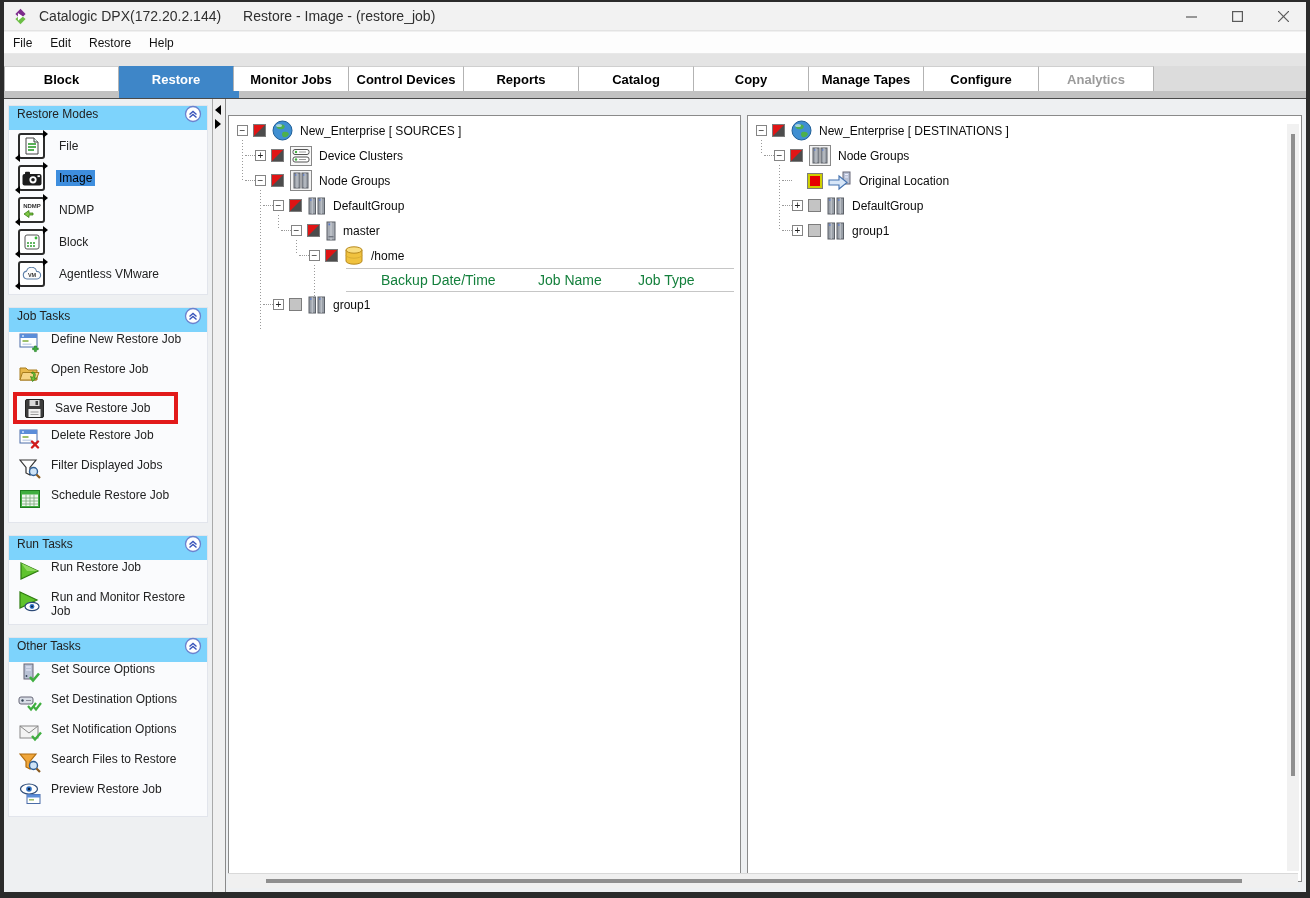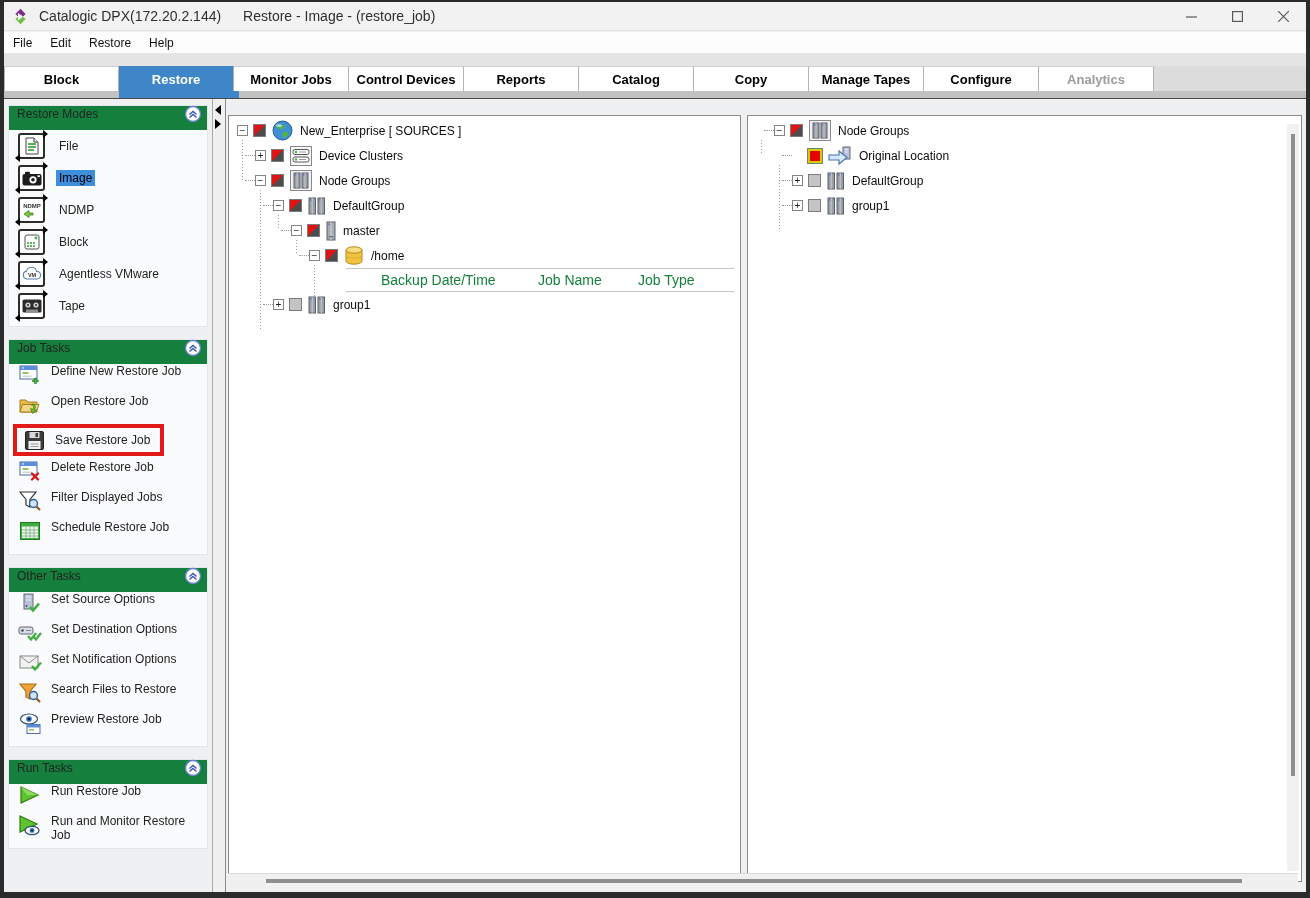--- a/index.html
+++ b/index.html
@@ -32,36 +32,36 @@
   .tab.disabled { color:#9b9b9b; text-shadow:0 1px 0 #ffffff; }
   .tabstrip { position:absolute; left:0; top:89px; right:0; height:7px; background:#c2c2c2; }
   .tabstrip .active-seg { position:absolute; left:115px; width:120px; top:0; height:7px; background:#3e86c8; }
 
   
   .content { position:absolute; left:0; top:96px; right:0; bottom:0; background:#eef0f2; border-top:1px solid #4a4a4a; }
 
   
   .sidebar { position:absolute; left:2px; top:6px; width:204px; }
   .section { background:#fafbfd; border:1px solid #e2e5ec; margin:0 2px 12px 2px; padding-bottom:4px; }
-  .sec-header { height:24px; background:#15803d; display:flex; align-items:center; padding:0 5px 8px 8px; }
+  .sec-header { height:24px; background:#7dd3fc; display:flex; align-items:center; padding:0 5px 8px 8px; }
   .sec-title { flex:1; font-size:12px; color:#222; }
   .collapse-btn { width:18px; height:18px; flex:none; }
   .mode-item { display:flex; align-items:center; height:32px; padding-left:9px; }
   .mode-iconbox { position:relative; width:27px; height:26px; background:#fff; border:2px solid #2c2c2c;
                   border-radius:3px; margin-right:11px; display:flex; align-items:center; justify-content:center; flex:none; }
   .mode-iconbox::before { content:""; position:absolute; top:-5px; right:-5px;
        border-top:4px solid transparent; border-bottom:4px solid transparent; border-left:5px solid #000; }
   .mode-iconbox::after { content:""; position:absolute; bottom:-5px; left:-5px;
        border-top:4px solid transparent; border-bottom:4px solid transparent; border-right:5px solid #000; }
   .mode-label { font-size:12px; color:#222; padding:1px 3px; }
   .mode-label.selected { background:#3e8ede; color:#000; }
   .task-item { display:flex; align-items:flex-start; height:30px; padding-left:9px; }
   .task-icon { width:24px; height:22px; margin-right:9px; flex:none; display:flex; align-items:center; justify-content:center; }
   .task-label { font-size:12px; color:#222; }
-  .save-wrap { display:flex; align-items:center; border:4px solid #e21a1a; padding:1px 10px 1px 5px; margin-left:4px; }
+  .save-wrap { display:flex; align-items:center; border:4px solid #e21a1a; padding:1px 24px 1px 5px; margin-left:4px; }
   .task-item.save-row { padding-left:0; height:36px; }
 
   
   .splitter { position:absolute; left:208px; top:0; width:14px; bottom:0; background:#f0f0f0;
               border-left:1px solid #a9a9a9; border-right:1px solid #8a8a8a; }
   .spl-arrows { position:absolute; top:6px; left:2px; }
   .tri-left { width:0; height:0; border-top:5px solid transparent; border-bottom:5px solid transparent;
               border-right:6px solid #000; margin-bottom:4px; }
   .tri-right { width:0; height:0; border-top:5px solid transparent; border-bottom:5px solid transparent;
                border-left:6px solid #000; }
@@ -229,33 +229,20 @@
         </div>
         <div class="mode-item">
           <span class="mode-iconbox">
             <svg width="20" height="14" viewBox="0 0 20 14">
                 <path d="M5 12 a4 4 0 0 1 -0.5 -7.9 A5.2 5.2 0 0 1 14.6 4.4 A3.6 3.6 0 0 1 15 12 Z" fill="#fdfdfd" stroke="#5b7ea8" stroke-width="1.1"></path>
                 <text x="10" y="10" font-size="5.5" font-weight="bold" fill="#333" text-anchor="middle" font-family="Liberation Sans,sans-serif">VM</text>
               </svg>
           </span>
           <span class="mode-label">Agentless VMware</span>
         </div>
-        <div class="mode-item">
-          <span class="mode-iconbox">
-            <svg width="20" height="14" viewBox="0 0 20 14">
-                <rect x="0.5" y="0.5" width="19" height="13" rx="1.5" fill="#2b2b2b"></rect>
-                <circle cx="6" cy="6" r="2.6" fill="#cfcfcf"></circle>
-                <circle cx="14" cy="6" r="2.6" fill="#cfcfcf"></circle>
-                <circle cx="6" cy="6" r="1" fill="#2b2b2b"></circle>
-                <circle cx="14" cy="6" r="1" fill="#2b2b2b"></circle>
-                <rect x="4" y="10.5" width="12" height="2.5" fill="#8f8f8f"></rect>
-              </svg>
-          </span>
-          <span class="mode-label">Tape</span>
-        </div>
       </div>
 
       <div class="section">
         <div class="sec-header">
           <span class="sec-title">Job Tasks</span>
           <svg class="collapse-btn" viewBox="0 0 18 18">
             <circle cx="9" cy="9" r="7.5" fill="#fff" stroke="#6b82cf" stroke-width="1.3"></circle>
             <path d="M5.5 9.5 L9 6.5 L12.5 9.5" fill="none" stroke="#3a55bb" stroke-width="1.4"></path>
             <path d="M5.5 12.5 L9 9.5 L12.5 12.5" fill="none" stroke="#3a55bb" stroke-width="1.4"></path>
           </svg>
@@ -338,20 +325,51 @@
                   <line x1="14" y1="4.5" x2="14" y2="16"></line>
                 </g>
               </svg>
           </span>
           <span class="task-label">Schedule Restore Job</span>
         </div>
       </div>
 
       <div class="section">
         <div class="sec-header">
+          <span class="sec-title">Run Tasks</span>
+          <svg class="collapse-btn" viewBox="0 0 18 18">
+            <circle cx="9" cy="9" r="7.5" fill="#fff" stroke="#6b82cf" stroke-width="1.3"></circle>
+            <path d="M5.5 9.5 L9 6.5 L12.5 9.5" fill="none" stroke="#3a55bb" stroke-width="1.4"></path>
+            <path d="M5.5 12.5 L9 9.5 L12.5 12.5" fill="none" stroke="#3a55bb" stroke-width="1.4"></path>
+          </svg>
+        </div>
+        <div class="task-item">
+          <span class="task-icon">
+            <svg width="22" height="20" viewBox="0 0 22 20">
+                <path d="M2 2 L19 10 L2 18 Z" fill="#5fc32d" stroke="#2e7d0f" stroke-width="1.2"></path>
+                <path d="M2 2 L19 10 L8 10 Z" fill="#8ed95f"></path>
+              </svg>
+          </span>
+          <span class="task-label">Run Restore Job</span>
+        </div>
+        <div class="task-item">
+          <span class="task-icon">
+            <svg width="24" height="21" viewBox="0 0 24 21">
+                <path d="M2 1 L19 9 L2 17 Z" fill="#5fc32d" stroke="#2e7d0f" stroke-width="1.2"></path>
+                <ellipse cx="14" cy="15.5" rx="7" ry="4.2" fill="#fdfdfd" stroke="#2c4a77" stroke-width="1.2"></ellipse>
+                <circle cx="14" cy="15.5" r="2.4" fill="#2d6fc1"></circle>
+                <circle cx="14" cy="15.5" r="1" fill="#0b1e3a"></circle>
+              </svg>
+          </span>
+          <span class="task-label">Run and Monitor Restore Job</span>
+        </div>
+      </div>
+
+      <div class="section">
+        <div class="sec-header">
           <span class="sec-title">Other Tasks</span>
           <svg class="collapse-btn" viewBox="0 0 18 18">
             <circle cx="9" cy="9" r="7.5" fill="#fff" stroke="#6b82cf" stroke-width="1.3"></circle>
             <path d="M5.5 9.5 L9 6.5 L12.5 9.5" fill="none" stroke="#3a55bb" stroke-width="1.4"></path>
             <path d="M5.5 12.5 L9 9.5 L12.5 12.5" fill="none" stroke="#3a55bb" stroke-width="1.4"></path>
           </svg>
         </div>
         <div class="task-item">
           <span class="task-icon">
             <svg width="20" height="20" viewBox="0 0 20 20">
@@ -401,51 +419,20 @@
             <svg width="23" height="21" viewBox="0 0 23 21">
                 <ellipse cx="10" cy="6" rx="8.5" ry="5" fill="#fdfdfd" stroke="#2c4a77" stroke-width="1.2"></ellipse>
                 <circle cx="10" cy="6" r="2.8" fill="#2d6fc1"></circle>
                 <circle cx="10" cy="6" r="1.2" fill="#0b1e3a"></circle>
                 <rect x="8" y="11.5" width="13" height="9" fill="#fff" stroke="#4a6da8"></rect>
                 <rect x="8" y="11.5" width="13" height="3" fill="#5b8dd9"></rect>
                 <rect x="10" y="16" width="5" height="1.6" fill="#9dc06a"></rect>
               </svg>
           </span>
           <span class="task-label">Preview Restore Job</span>
-        </div>
-      </div>
-
-      <div class="section">
-        <div class="sec-header">
-          <span class="sec-title">Run Tasks</span>
-          <svg class="collapse-btn" viewBox="0 0 18 18">
-            <circle cx="9" cy="9" r="7.5" fill="#fff" stroke="#6b82cf" stroke-width="1.3"></circle>
-            <path d="M5.5 9.5 L9 6.5 L12.5 9.5" fill="none" stroke="#3a55bb" stroke-width="1.4"></path>
-            <path d="M5.5 12.5 L9 9.5 L12.5 12.5" fill="none" stroke="#3a55bb" stroke-width="1.4"></path>
-          </svg>
-        </div>
-        <div class="task-item">
-          <span class="task-icon">
-            <svg width="22" height="20" viewBox="0 0 22 20">
-                <path d="M2 2 L19 10 L2 18 Z" fill="#5fc32d" stroke="#2e7d0f" stroke-width="1.2"></path>
-                <path d="M2 2 L19 10 L8 10 Z" fill="#8ed95f"></path>
-              </svg>
-          </span>
-          <span class="task-label">Run Restore Job</span>
-        </div>
-        <div class="task-item">
-          <span class="task-icon">
-            <svg width="24" height="21" viewBox="0 0 24 21">
-                <path d="M2 1 L19 9 L2 17 Z" fill="#5fc32d" stroke="#2e7d0f" stroke-width="1.2"></path>
-                <ellipse cx="14" cy="15.5" rx="7" ry="4.2" fill="#fdfdfd" stroke="#2c4a77" stroke-width="1.2"></ellipse>
-                <circle cx="14" cy="15.5" r="2.4" fill="#2d6fc1"></circle>
-                <circle cx="14" cy="15.5" r="1" fill="#0b1e3a"></circle>
-              </svg>
-          </span>
-          <span class="task-label">Run and Monitor Restore Job</span>
         </div>
       </div>
     </div>
 
     <div class="splitter">
       <div class="spl-arrows">
         <div class="tri-left"></div>
         <div class="tri-right"></div>
       </div>
     </div>
@@ -580,20 +567,33 @@
           <span class="tlabel">group1</span>
         </div>
       </div>
     </div>
 
     <div class="panel dest">
       <div class="tree">
         <div class="guide" style="left:13px; top:24px; height:15px;"></div>
         <div class="guide" style="left:31px; top:49px; height:65px;"></div>
 
+        <div class="trow" style="margin-left:8px">
+          <span class="exp minus"></span>
+          <span class="cb partial"></span>
+          <span class="ticon">
+            <svg width="21" height="21" viewBox="0 0 21 21">
+                <circle cx="10.5" cy="10.5" r="9.5" fill="#3f8fd2" stroke="#1e5e96"></circle>
+                <path d="M4 6 Q8 3 12 5 Q14 7 11 9 Q7 10 5 8 Z" fill="#4db04d"></path>
+                <path d="M11 12 Q16 11 17 14 Q15 18 11 17 Q9 14 11 12 Z" fill="#4db04d"></path>
+                <ellipse cx="7" cy="5.5" rx="3" ry="1.6" fill="#bcdcf2" opacity="0.8"></ellipse>
+              </svg>
+          </span>
+          <span class="tlabel">New_Enterprise [ DESTINATIONS ]</span>
+        </div>
 
         <div class="trow" style="margin-left:16px">
           <span class="stub"></span>
           <span class="exp minus"></span>
           <span class="cb partial"></span>
           <span class="ticon">
             <svg width="22" height="21" viewBox="0 0 22 21">
                 <rect x="0.5" y="0.5" width="21" height="20" fill="#f2f2f2" stroke="#888"></rect>
                 <rect x="4" y="3" width="6" height="15" fill="#9aa0a8" stroke="#5a5f66"></rect>
                 <rect x="12" y="3" width="6" height="15" fill="#9aa0a8" stroke="#5a5f66"></rect>

